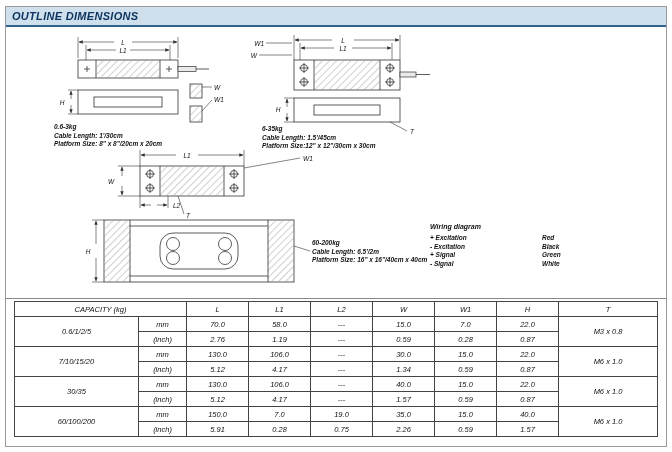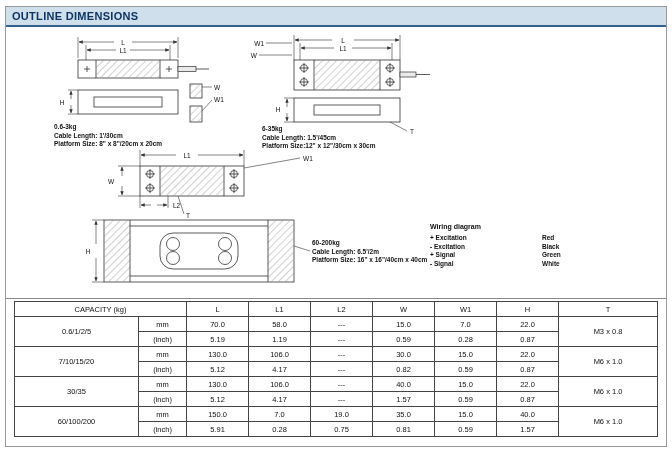--- a/index.html
+++ b/index.html
@@ -1,17 +1,17 @@
 <!DOCTYPE html>
 <html><head>
 <meta charset="utf-8">
 <style>
   * { margin:0; padding:0; box-sizing:border-box; }
   body { background:#ffffff; font-family:"Liberation Sans", sans-serif; }
-  .page { position:relative; width:672px; height:452px; background:#fff; }
+  .page { position:relative; width:672px; height:452px; background:#fff;font-style:italic; }
   .sheet { position:absolute; left:5px; top:6px; width:662px; height:441px; border:1px solid #9a9a9a; background:#fff; }
   .header-bar { height:20px; background:#cfe0ec; border-bottom:2px solid #31618f; display:flex; align-items:center; padding-left:6px; }
   .header-title { font-size:11px; font-weight:bold; color:#0e3560; letter-spacing:.3px; }
   .drawing-area { position:relative; width:100%; height:272px; border-bottom:1px solid #888; background:#fff; }
   .drawing-area svg { position:absolute; left:2px; top:1px; }
   .note { position:absolute; font-size:6.5px; font-weight:bold; color:#111; line-height:8.5px; white-space:nowrap; }
   .wiring { position:absolute; left:424px; top:196px; width:220px; color:#111; }
   .wiring-title { font-size:7px; font-weight:bold; margin-bottom:4px; }
   .wiring-row { display:grid; grid-template-columns:112px auto; font-size:6.5px; font-weight:bold; line-height:8.6px; }
   .dim-table { width:644px; margin:2px auto 0 auto; border-collapse:collapse; table-layout:fixed; font-size:7.5px; color:#111; }
@@ -269,21 +269,21 @@
           <td>70.0</td>
           <td>58.0</td>
           <td>---</td>
           <td>15.0</td>
           <td>7.0</td>
           <td>22.0</td>
           <td rowspan="2">M3 x 0.8</td>
         </tr>
         <tr>
           <td>(inch)</td>
-          <td>5.19</td>
+          <td>2.76</td>
           <td>1.19</td>
           <td>---</td>
           <td>0.59</td>
           <td>0.28</td>
           <td>0.87</td>
         </tr>
 
         <tr>
           <td rowspan="2">7/10/15/20</td>
           <td>mm</td>
@@ -293,21 +293,21 @@
           <td>30.0</td>
           <td>15.0</td>
           <td>22.0</td>
           <td rowspan="2">M6 x 1.0</td>
         </tr>
         <tr>
           <td>(inch)</td>
           <td>5.12</td>
           <td>4.17</td>
           <td>---</td>
-          <td>0.82</td>
+          <td>1.34</td>
           <td>0.59</td>
           <td>0.87</td>
         </tr>
 
         <tr>
           <td rowspan="2">30/35</td>
           <td>mm</td>
           <td>130.0</td>
           <td>106.0</td>
           <td>---</td>
@@ -335,21 +335,21 @@
           <td>35.0</td>
           <td>15.0</td>
           <td>40.0</td>
           <td rowspan="2">M6 x 1.0</td>
         </tr>
         <tr>
           <td>(inch)</td>
           <td>5.91</td>
           <td>0.28</td>
           <td>0.75</td>
-          <td>0.81</td>
+          <td>2.26</td>
           <td>0.59</td>
           <td>1.57</td>
         </tr>
       </tbody>
     </table>
 
   </div>
 </div>
 
 </body></html>

